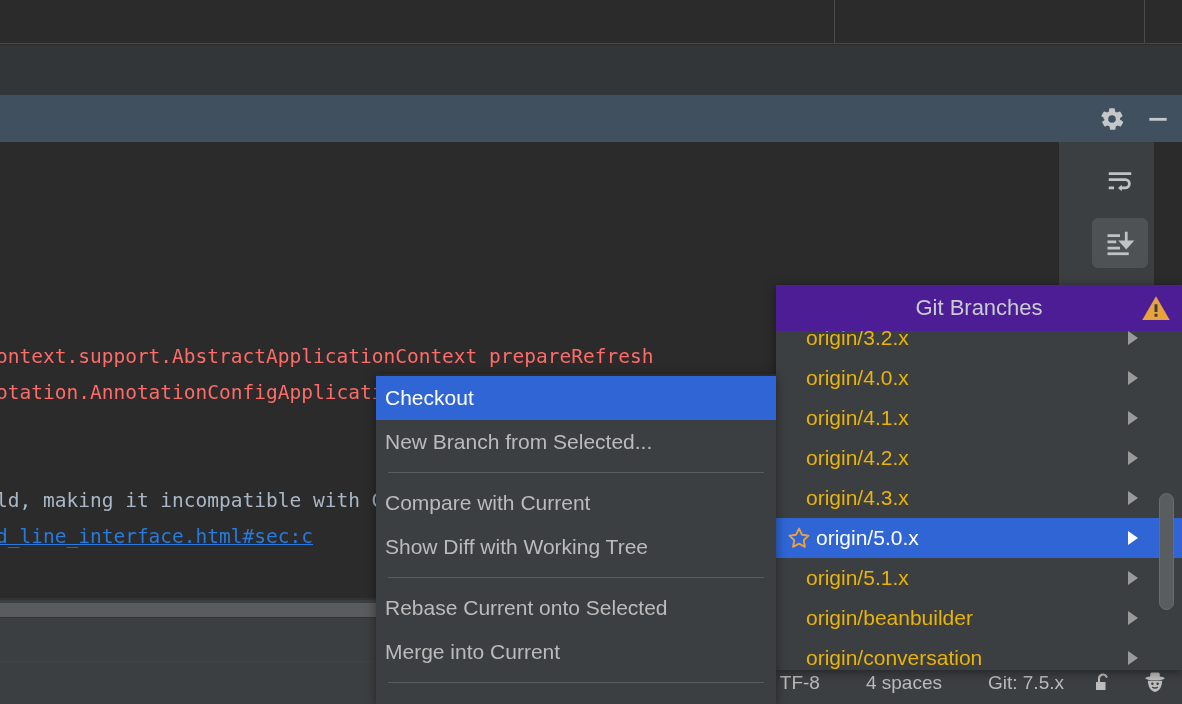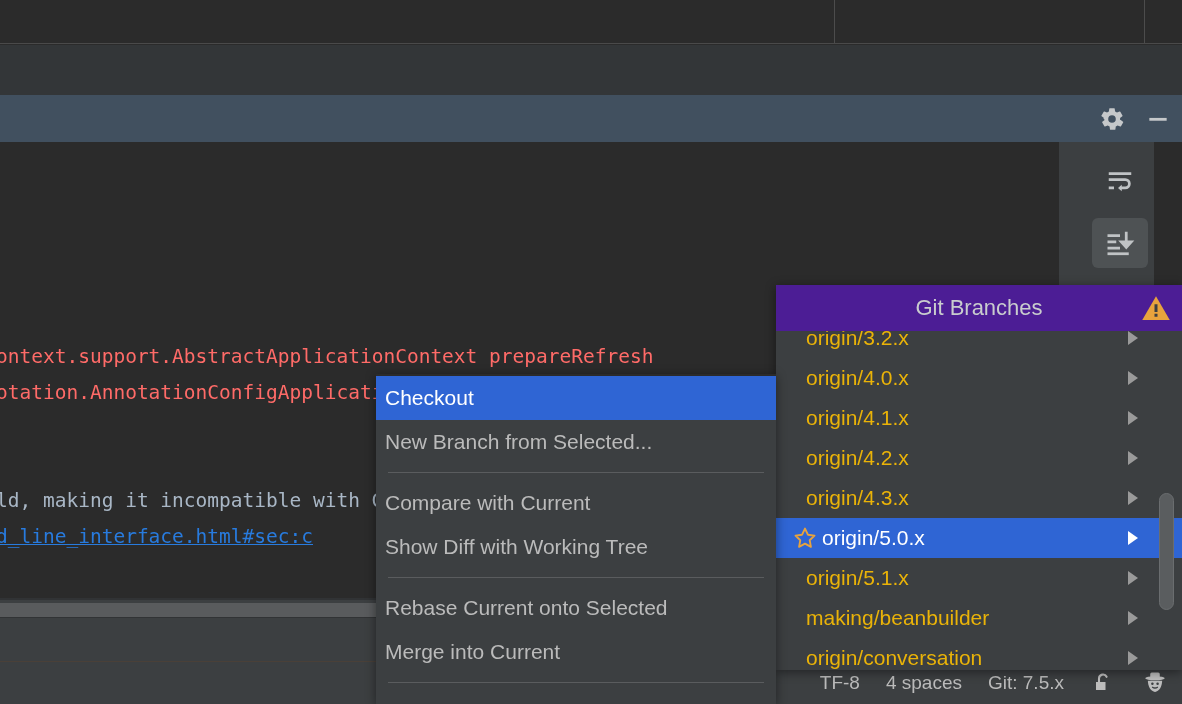--- a/index.html
+++ b/index.html
@@ -130,20 +130,21 @@
     display: flex; align-items: center;
     justify-content: flex-end;
     padding-right: 14px;
     box-sizing: border-box;
     gap: 26px;
   }
   .status-item {
     color: #bbbbbb;
     font-size: 19px;
     white-space: nowrap;
+    margin-left: 20px;
   }
   .status-icon {
     display: flex; align-items: center; justify-content: center;
     width: 26px; height: 26px;
   }
 
   
   .branches-popup {
     position: absolute; left: 776px; top: 285px;
     width: 406px; height: 385px;
@@ -179,21 +180,21 @@
     padding-left: 30px;
     box-sizing: border-box;
     color: #eab308;
     font-size: 21px;
     white-space: nowrap;
   }
   .branch-row.clipped-top { margin-top: -13px; }
   .branch-row.selected {
     background: #2f65d4;
     color: #ffffff;
-    padding-left: 16px;
+    padding-left: 10px;
   }
   .branch-row .star {
     width: 26px; height: 26px;
     margin-right: 4px;
     display: inline-flex; align-items: center; justify-content: center;
     flex: 0 0 auto;
   }
   .branch-row .arrow {
     position: absolute; right: 44px;
     width: 0; height: 0;
@@ -367,21 +368,21 @@
           </svg>
         </span>
         <span>origin/5.0.x</span>
         <span class="arrow"></span>
       </div>
       <div class="branch-row">
         <span>origin/5.1.x</span>
         <span class="arrow"></span>
       </div>
       <div class="branch-row">
-        <span>making/beanbuilder</span>
+        <span>origin/beanbuilder</span>
         <span class="arrow"></span>
       </div>
       <div class="branch-row">
         <span>origin/conversation</span>
         <span class="arrow"></span>
       </div>
     </div>
     <div class="branch-scroll-track">
       <div class="branch-scroll-thumb"></div>
     </div>

